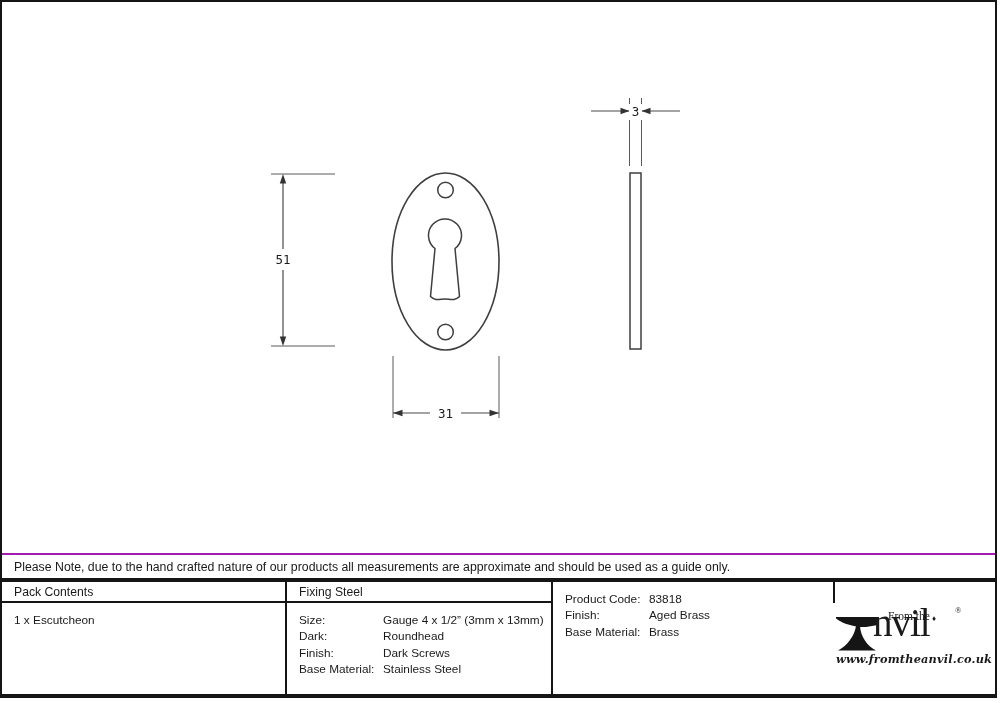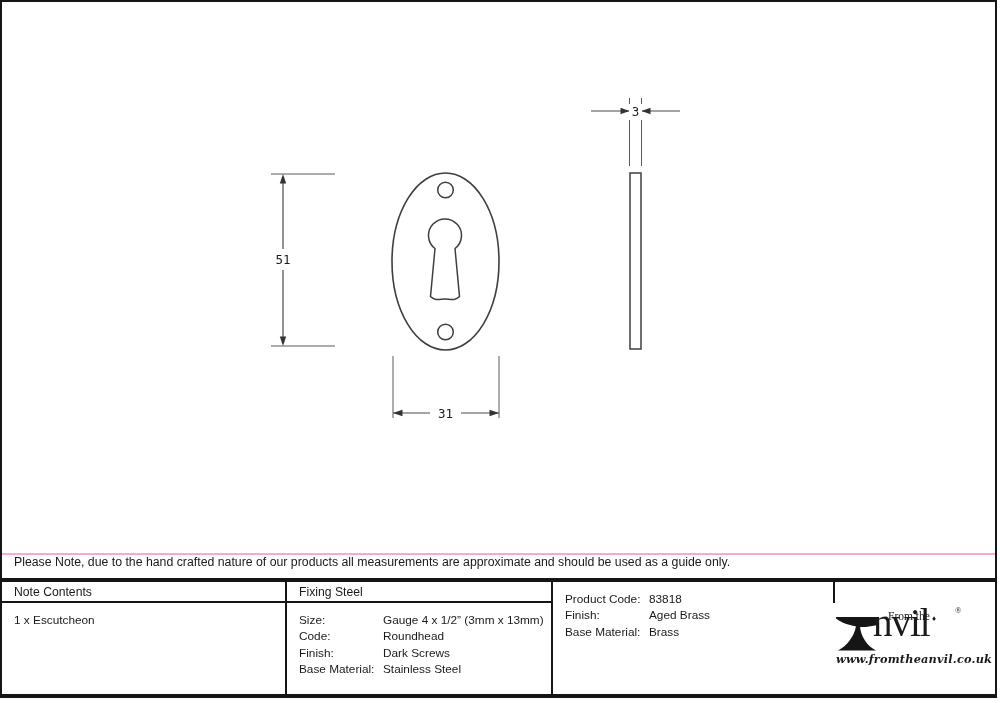--- a/index.html
+++ b/index.html
@@ -7,22 +7,22 @@
           font-family:"Liberation Sans", sans-serif;color:#1a1a1a;}
   .page{position:absolute;left:0;top:0;width:997px;height:698px;
         border:2px solid #151515;box-sizing:border-box;background:#ffffff;}
 
   
   .drawing-svg{position:absolute;left:0;top:0;}
   .dim-text{font-family:"DejaVu Sans Mono", monospace;font-size:12.5px;fill:#1c1c1c;}
 
   
   .note-bar{position:absolute;left:0;right:0;top:551px;height:27px;box-sizing:border-box;
-            border-top:2px solid #f9a8d4;border-bottom:2px solid #151515;
-            display:flex;padding-left:12px;background:#ffffff;}
+            border-top:2px solid #a21caf;border-bottom:2px solid #151515;
+            display:flex;align-items:center;padding-left:12px;background:#ffffff;}
   .note-bar span{font-size:12.3px;}
 
   
   .spec-table{position:absolute;left:0;right:0;top:578px;bottom:0;box-sizing:border-box;
               border-top:2px solid #151515;border-bottom:2px solid #151515;
               display:grid;grid-template-columns:285px 266px 282px 1fr;
               grid-template-rows:21px 1fr;background:#ffffff;}
   .th{display:flex;align-items:center;padding-left:12px;font-size:12.2px;
       border-right:2px solid #151515;border-bottom:2px solid #151515;}
   .td{padding:9px 0 0 12px;font-size:11.8px;border-right:2px solid #151515;}
@@ -95,21 +95,21 @@
         <polygon points="639.5,109 648.5,105.8 648.5,112.2" fill="#333333"></polygon>
         <text class="dim-text" x="633.5" y="113.5" text-anchor="middle">3</text>
       </g>
     </svg>
 
     <div class="note-bar">
       <span>Please Note, due to the hand crafted nature of our products all measurements are approximate and should be used as a guide only.</span>
     </div>
 
     <div class="spec-table">
-      <div class="th">Note Contents</div>
+      <div class="th">Pack Contents</div>
       <div class="th">Fixing Steel</div>
 
       <div class="logo-cell">
         <div class="logo">
           <svg class="anvil-svg" width="44" height="42" viewBox="0 0 44 42">
             <path fill="#151515" d="M1,6 L43,6 L43,14 L31,16 C21,16.5 9,13.5 1,7.5 Z"></path>
             <path fill="#151515" d="M21,15 C19.5,25 12,35 3,39.5 L41,39.5 C32,35 25.5,25 25,15 Z"></path>
           </svg>
           <span class="from-the">From the</span>
           <span class="name-tail">nvil</span>
@@ -137,21 +137,21 @@
       <div class="td">
         <div class="pack-line">1 x Escutcheon</div>
       </div>
 
       <div class="td">
         <div class="kv">
           <span class="k">Size:</span>
           <span class="v">Gauge 4 x 1/2” (3mm x 13mm)</span>
         </div>
         <div class="kv">
-          <span class="k">Code:</span>
+          <span class="k">Dark:</span>
           <span class="v">Roundhead</span>
         </div>
         <div class="kv">
           <span class="k">Finish:</span>
           <span class="v">Dark Screws</span>
         </div>
         <div class="kv">
           <span class="k">Base Material:</span>
           <span class="v">Stainless Steel</span>
         </div>

